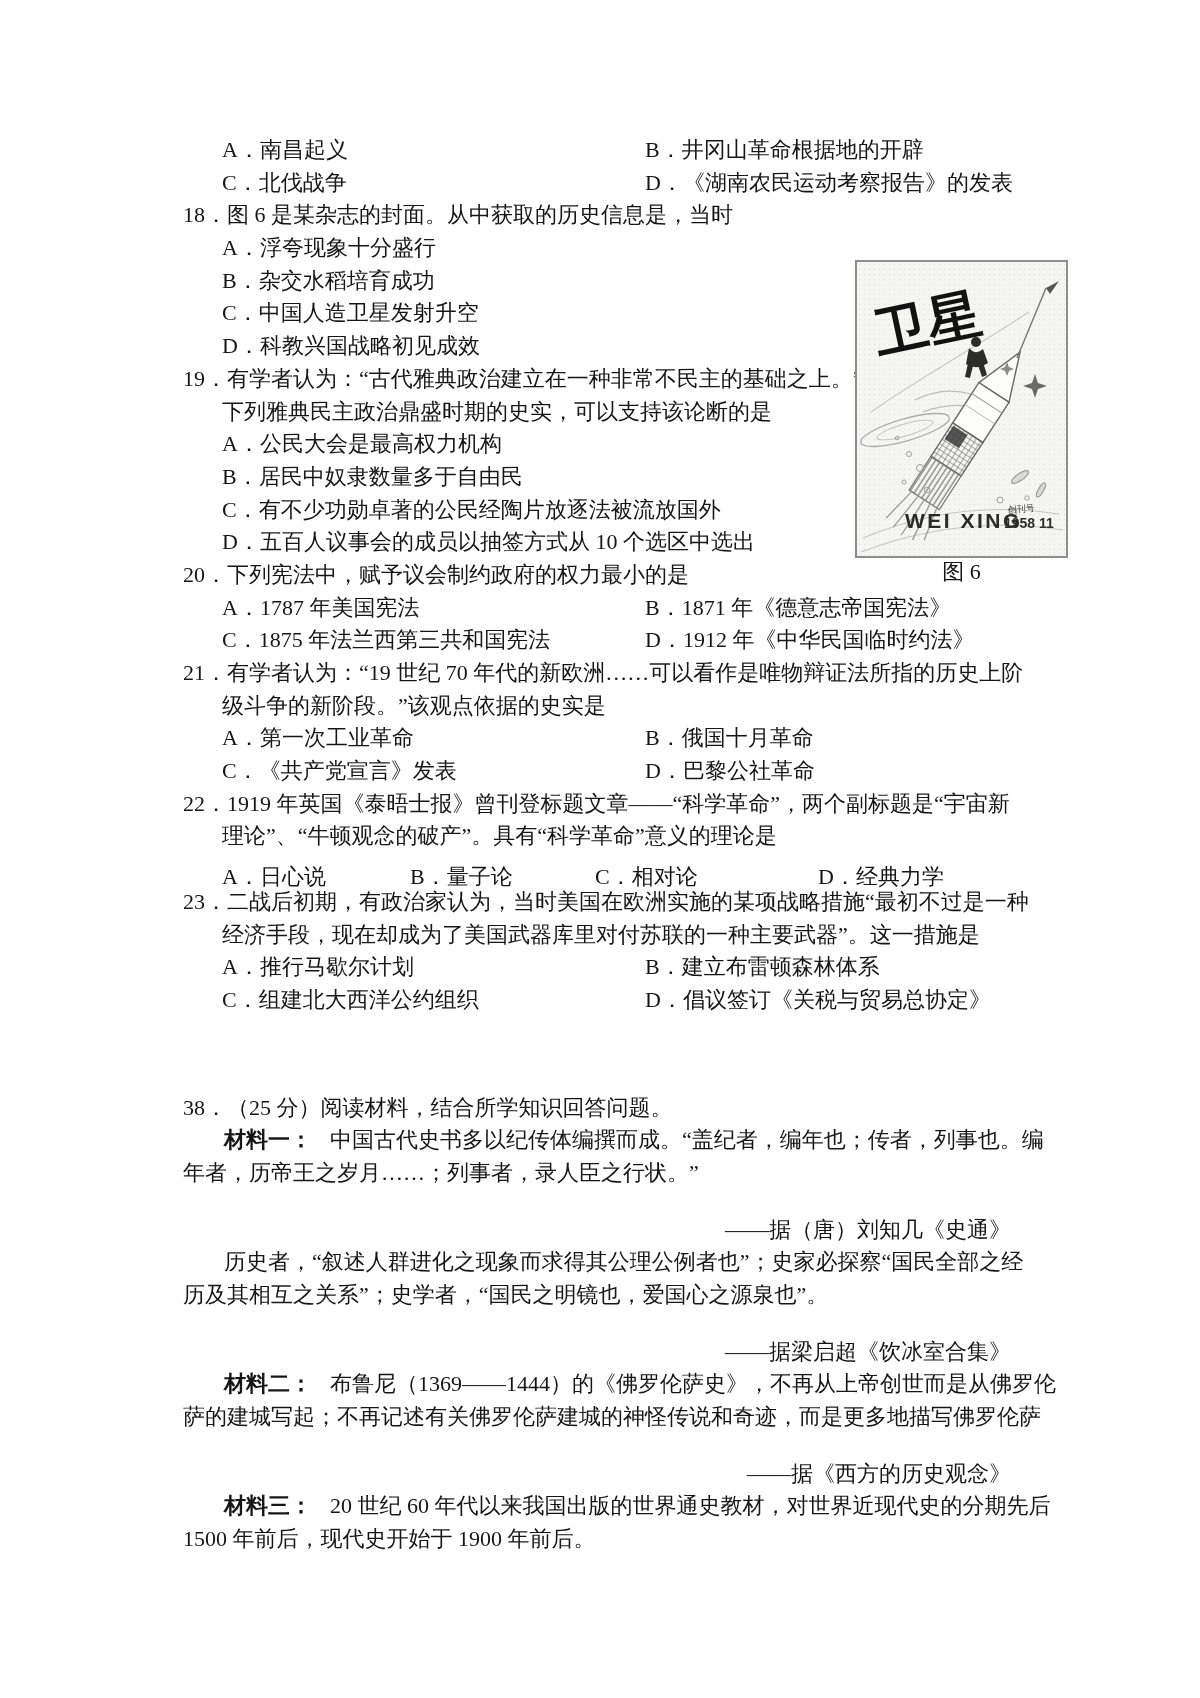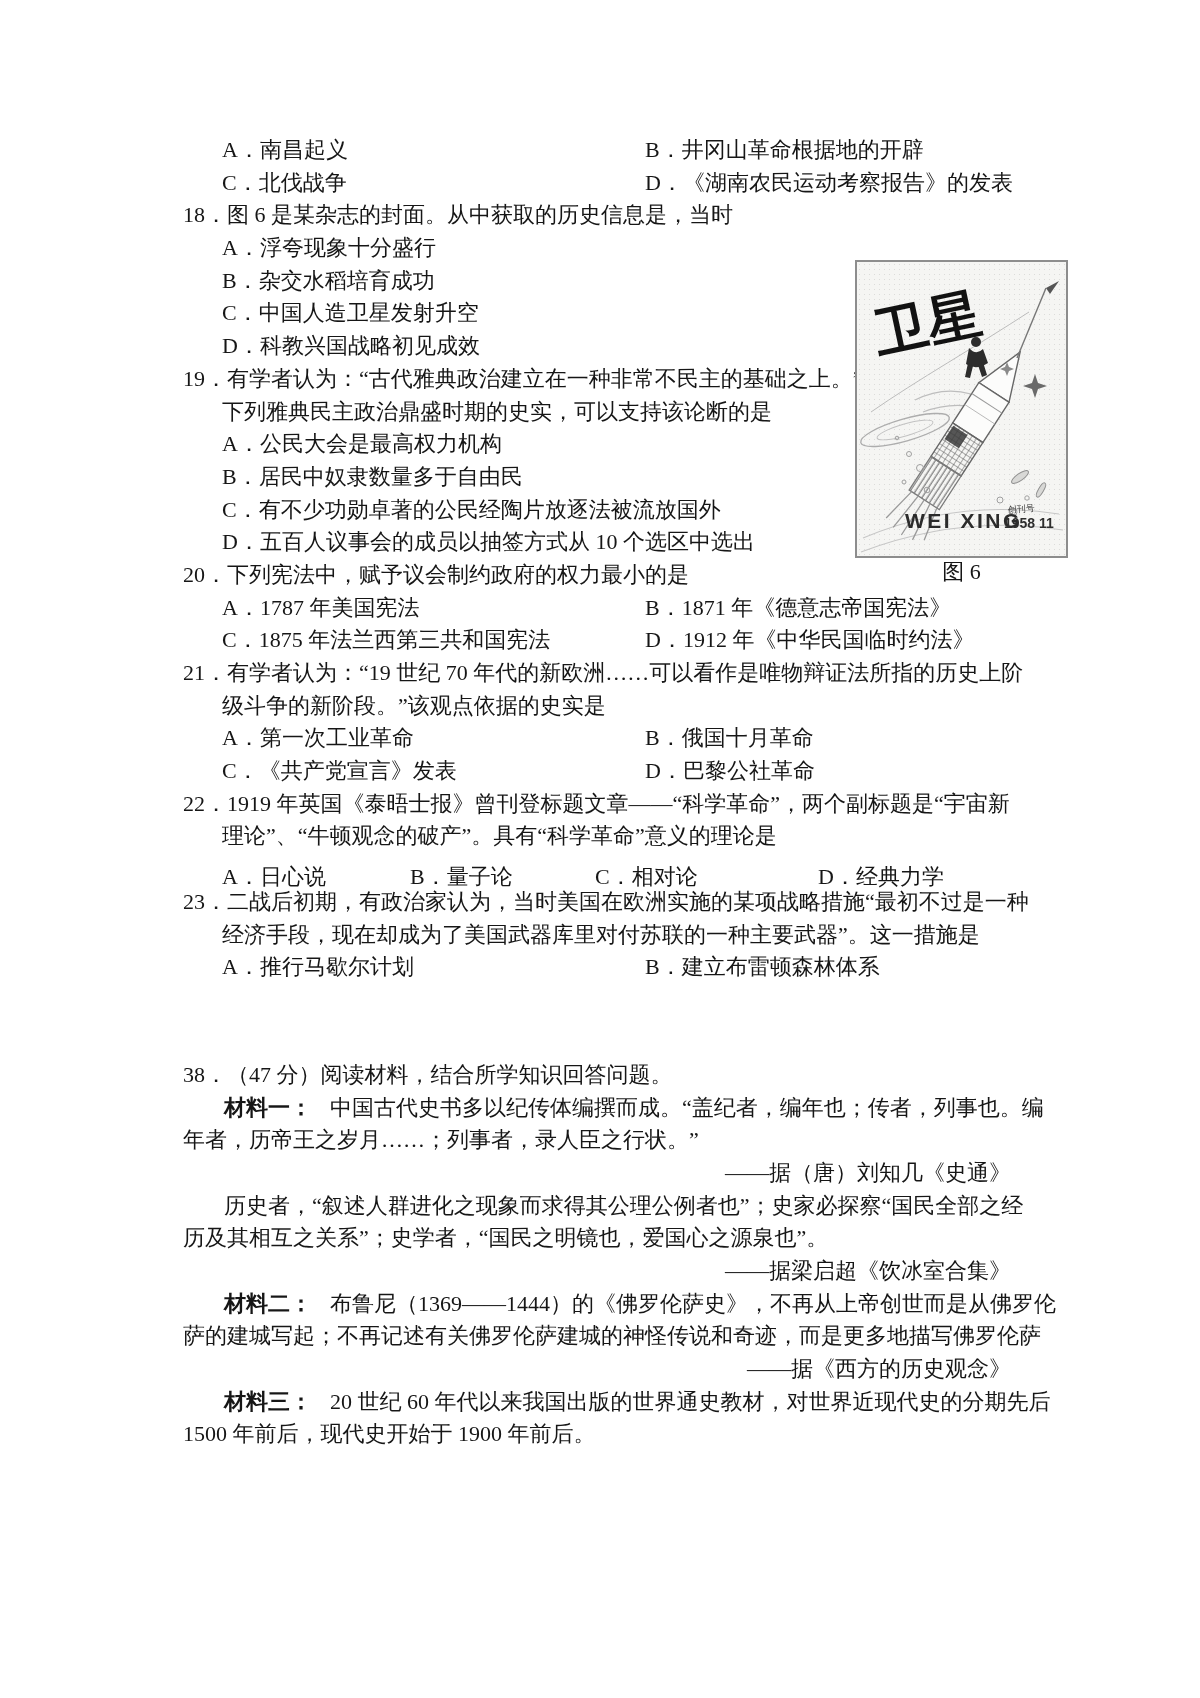--- a/index.html
+++ b/index.html
@@ -11,21 +11,21 @@
   .doc{position:absolute;left:183px;top:134px;width:852px;}
   .line{height:32.7px;line-height:32.7px;font-size:22px;white-space:nowrap;}
   .qrow{display:flex;}
   .qnum{flex:0 0 39px;}
   .qtext{flex:1 1 auto;white-space:nowrap;}
   .hang{padding-left:39px;}
   .opt1{display:inline-block;width:423px;}
   .w188{display:inline-block;width:188px;}
   .w185{display:inline-block;width:185px;}
   .w223{display:inline-block;width:223px;margin-top:8px;}
-  .cite{text-align:right;padding-right:24px;}
+  .cite{text-align:right;padding-right:24px;margin-top:24px;}
   .mindent{padding-left:41px;}
   .mlabel{font-weight:bold;margin-right:18px;}
   .spacer{height:75px;}
   
   .figure{position:absolute;left:855px;top:260px;width:213px;}
   .cover{
     width:213px;height:298px;box-sizing:border-box;border:2px solid #8d8d8d;
     background-color:#f5f5f3;
     background-image:radial-gradient(#dcdcda 0.8px, transparent 0.9px);
     background-size:5px 5px;
@@ -100,26 +100,29 @@
     </div>
 
     <div class="line qrow">
       <span class="qnum">23．</span>
       <span class="qtext">二战后初期，有政治家认为，当时美国在欧洲实施的某项战略措施“最初不过是一种</span>
     </div>
     <div class="line hang">经济手段，现在却成为了美国武器库里对付苏联的一种主要武器”。这一措施是</div>
     <div class="line hang">
       <span class="opt1">A．推行马歇尔计划</span><span>B．建立布雷顿森林体系</span>
     </div>
+    <div class="line hang">
+      <span class="opt1">C．组建北大西洋公约组织</span><span>D．倡议签订《关税与贸易总协定》</span>
+    </div>
 
     <div class="spacer"></div>
 
     <div class="line qrow">
       <span class="qnum">38．</span>
-      <span class="qtext">（47 分）阅读材料，结合所学知识回答问题。</span>
+      <span class="qtext">（25 分）阅读材料，结合所学知识回答问题。</span>
     </div>
 
     <div class="line mindent">
       <span class="mlabel">材料一：</span><span>中国古代史书多以纪传体编撰而成。“盖纪者，编年也；传者，列事也。编</span>
     </div>
     <div class="line">年者，历帝王之岁月……；列事者，录人臣之行状。”</div>
     <div class="line cite">——据（唐）刘知几《史通》</div>
     <div class="line mindent">历史者，“叙述人群进化之现象而求得其公理公例者也”；史家必探察“国民全部之经</div>
     <div class="line">历及其相互之关系”；史学者，“国民之明镜也，爱国心之源泉也”。</div>
     <div class="line cite">——据梁启超《饮冰室合集》</div>

